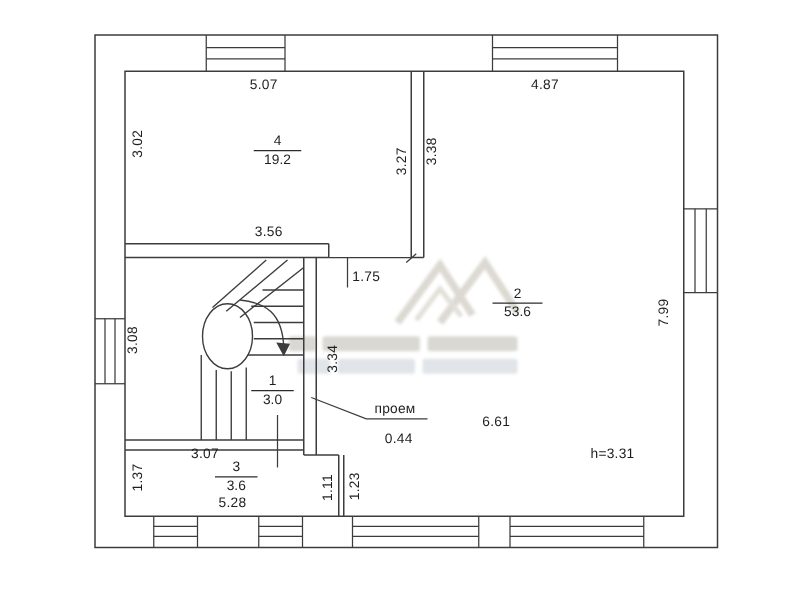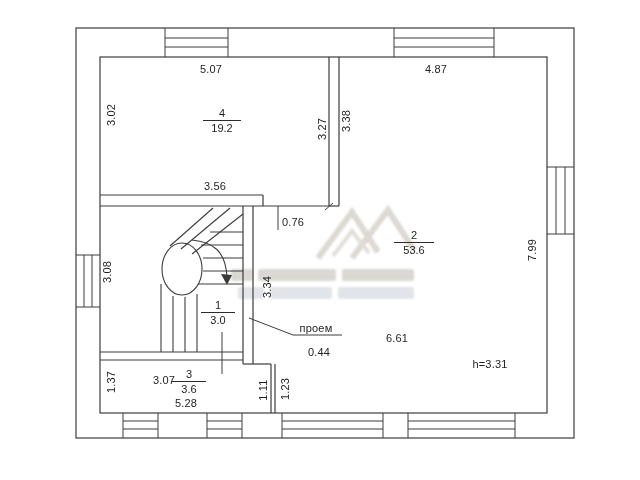--- a/index.html
+++ b/index.html
@@ -157,24 +157,24 @@
     <span class="area">3.0</span>
   </div>
   <div class="room-label" style="left:172px;top:368px;width:34px;">
     <span class="num">3</span>
     <span class="area">3.6</span>
   </div>
 
   <div class="lbl" style="left:211px;top:69px;">5.07</div>
   <div class="lbl" style="left:436px;top:69px;">4.87</div>
   <div class="lbl" style="left:176px;top:186px;margin-left:39px;">3.56</div>
-  <div class="lbl" style="left:293px;top:222px;">0.76</div>
+  <div class="lbl" style="left:293px;top:222px;">1.75</div>
   <div class="lbl" style="left:271px;top:352px;margin-left:48px;">0.44</div>
   <div class="lbl" style="left:397px;top:338px;">6.61</div>
-  <div class="lbl" style="left:164px;top:380px;text-align:center;">3.07</div>
+  <div class="lbl" style="left:164px;top:364px;text-align:center;">3.07</div>
   <div class="lbl" style="left:186px;top:403px;">5.28</div>
   <div class="lbl" style="left:490px;top:364px;">h=3.31</div>
   <div class="lbl" style="left:316px;top:328px;">проем</div>
 
   <div class="lbl rot" style="left:111px;top:115px;">3.02</div>
   <div class="lbl rot" style="left:322px;top:129px;">3.27</div>
   <div class="lbl rot" style="left:346px;top:121px;">3.38</div>
   <div class="lbl rot" style="left:107px;top:272px;">3.08</div>
   <div class="lbl rot" style="left:267px;top:287px;">3.34</div>
   <div class="lbl rot" style="left:532px;top:250px;">7.99</div>

